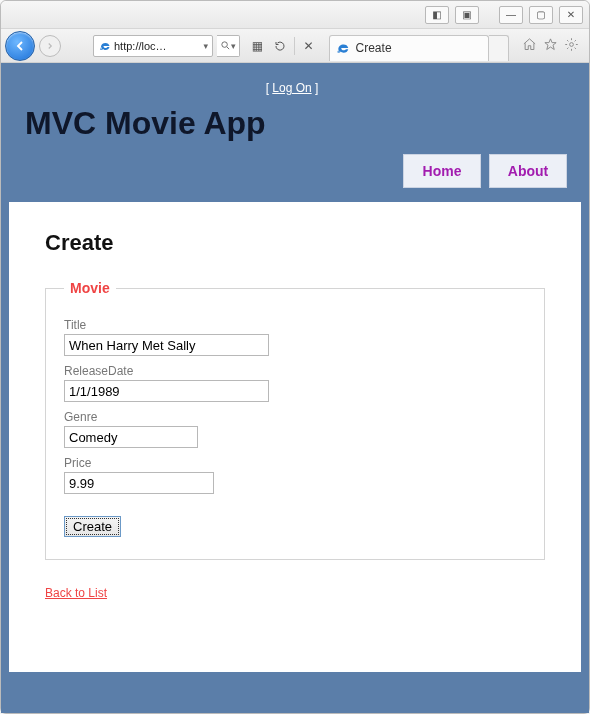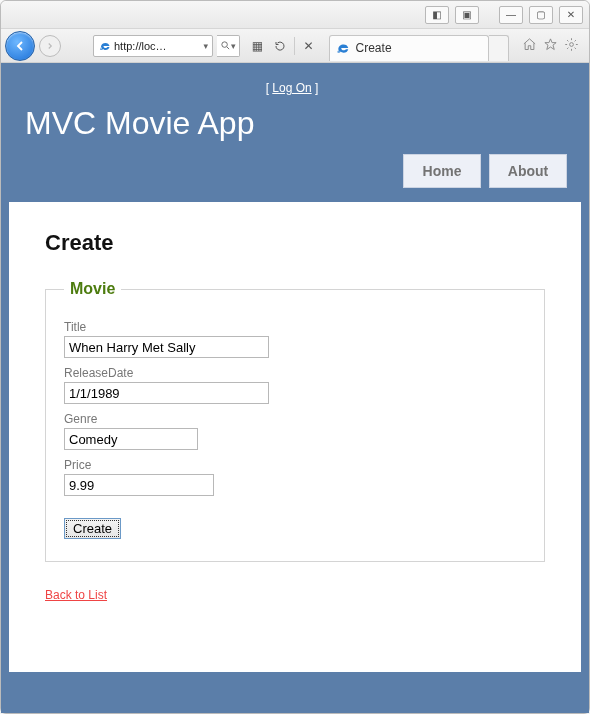--- a/index.html
+++ b/index.html
@@ -144,40 +144,40 @@
     .logon-row {
       text-align: center;
       font-size: 12px;
       color: #fff;
       padding: 4px 6px 10px 0;
     }
     .logon-row a { color: #fff; text-decoration: underline; }
     .brand-title {
       font-family: "Trebuchet MS", Verdana, Arial, sans-serif;
       font-size: 32px;
-      font-weight: 400;
-      color: #ffffff;
+      font-weight: 700;
+      color: #0f172a;
       padding: 0 0 12px 6px;
     }
     .nav-tabs {
       display: flex;
       justify-content: flex-end;
       gap: 8px;
       padding: 0 4px 0 0;
     }
     .nav-tab {
       background: #edf0f7;
       border: 1px solid #ccd4e3;
       min-width: 78px;
       text-align: center;
       padding: 8px 14px;
       font-family: Verdana, Arial, sans-serif;
       font-size: 14px;
       font-weight: 700;
-      color: #737373;
+      color: #a21caf;
       cursor: pointer;
     }
     .content-card {
       background: #fff;
       margin: 8px 0 0 0;
       padding: 28px 36px 40px 36px;
       min-height: 470px;
     }
     .page-heading {
       font-family: Verdana, Arial, sans-serif;
@@ -185,23 +185,23 @@
       font-weight: 700;
       color: #111;
       margin-bottom: 24px;
     }
     fieldset {
       border: 1px solid #d4d4d4;
       padding: 14px 18px 22px 18px;
     }
     legend {
       font-family: Verdana, Arial, sans-serif;
-      font-size: 16px;
+      font-size: 14px;
       font-weight: 700;
-      color: #4d7c0f;
+      color: #ef4444;
       padding: 0 6px;
     }
     .form-row { margin: 8px 0 4px 0; }
     .form-label {
       font-family: Verdana, Arial, sans-serif;
       font-size: 12px;
       color: #777;
       display: block;
       margin-bottom: 2px;
     }

